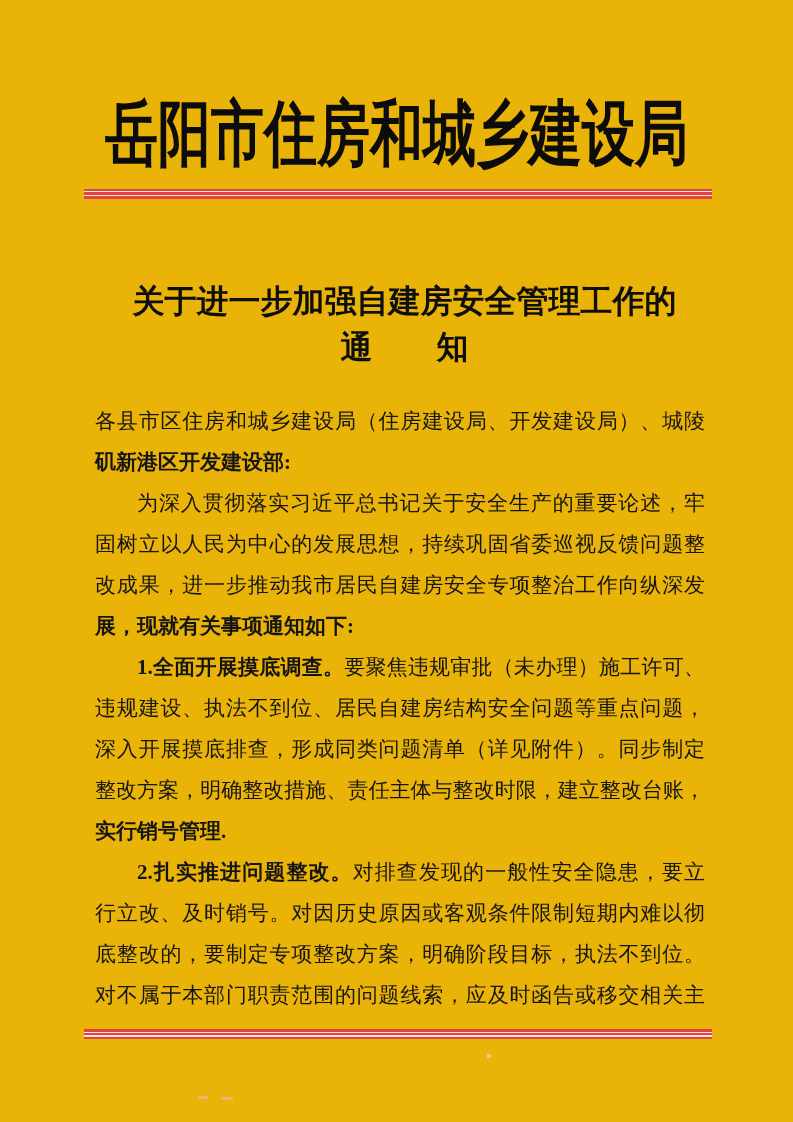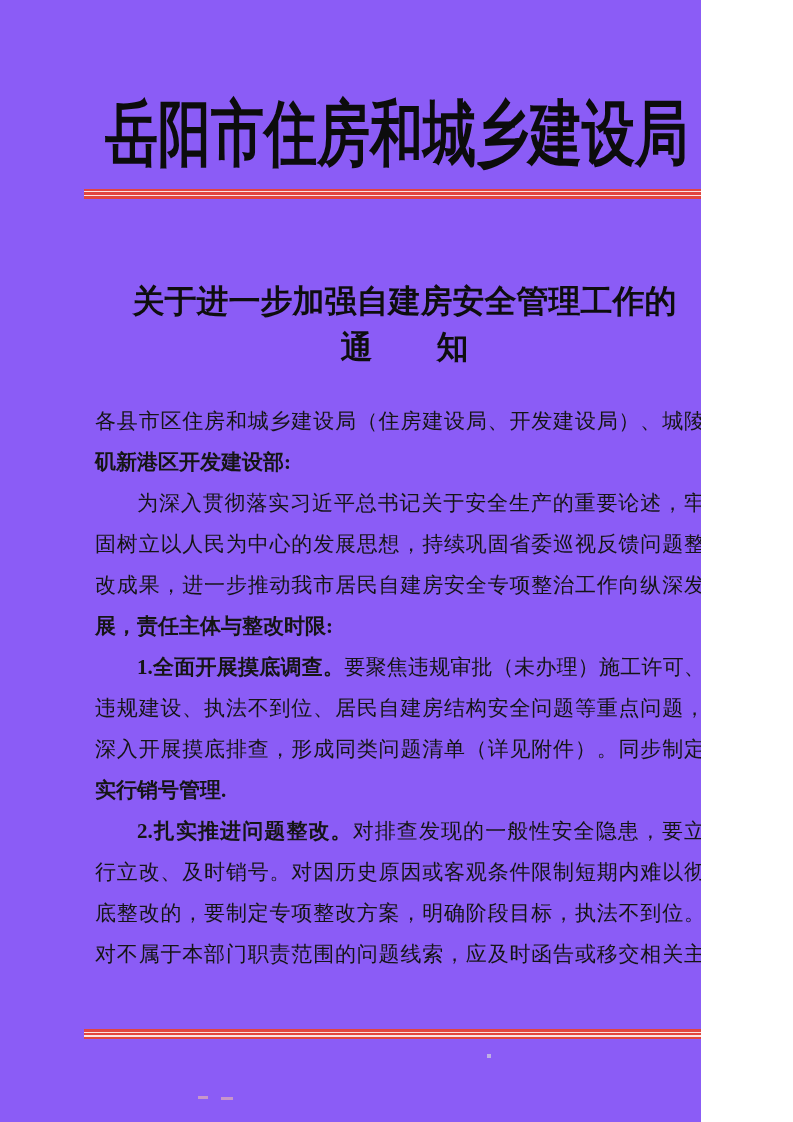--- a/index.html
+++ b/index.html
@@ -3,23 +3,23 @@
 <meta charset="utf-8">
 <style>
   html, body {
     margin: 0;
     padding: 0;
     background: #ffffff;
     font-family: "Liberation Serif", "DejaVu Serif", serif;
   }
   .page {
     position: relative;
-    width: 701px;
+    width: 793px;
     height: 1122px;
-    background: #8b5cf6;
+    background: #eab308;
     overflow: hidden;
     color: #141414;
   }
   
   .agency-name {
     position: absolute;
     top: 84px;
     left: 0;
     width: 793px;
     height: 100px;
@@ -119,24 +119,25 @@
   <div class="doc-title line1">关于进一步加强自建房安全管理工作的</div>
 
   <div class="doc-title line2">通　　知</div>
 
   <div class="doc-body">
       <div class="body-line"><span>各县市区住房和城乡建设局（住房建设局、开发建设局）、城陵</span></div>
       <div class="body-line end"><span class="bold">矶新港区开发建设部:</span></div>
       <div class="body-line indent"><span>为深入贯彻落实习近平总书记关于安全生产的重要论述，牢</span></div>
       <div class="body-line"><span>固树立以人民为中心的发展思想，持续巩固省委巡视反馈问题整</span></div>
       <div class="body-line"><span>改成果，进一步推动我市居民自建房安全专项整治工作向纵深发</span></div>
-      <div class="body-line end"><span class="bold">展，责任主体与整改时限:</span></div>
+      <div class="body-line end"><span class="bold">展，现就有关事项通知如下:</span></div>
       <div class="body-line indent"><span class="bold">1.全面开展摸底调查。</span><span>要聚焦违规审批（未办理）施工许可、</span></div>
       <div class="body-line"><span>违规建设、执法不到位、居民自建房结构安全问题等重点问题，</span></div>
       <div class="body-line"><span>深入开展摸底排查，形成同类问题清单（详见附件）。同步制定</span></div>
+      <div class="body-line"><span>整改方案，明确整改措施、责任主体与整改时限，建立整改台账，</span></div>
       <div class="body-line end"><span class="bold">实行销号管理.</span></div>
       <div class="body-line indent"><span class="bold">2.扎实推进问题整改。</span><span>对排查发现的一般性安全隐患，要立</span></div>
       <div class="body-line"><span>行立改、及时销号。对因历史原因或客观条件限制短期内难以彻</span></div>
       <div class="body-line"><span>底整改的，要制定专项整改方案，明确阶段目标，执法不到位。</span></div>
       <div class="body-line"><span>对不属于本部门职责范围的问题线索，应及时函告或移交相关主</span></div>
     </div>
 
   <div class="red-rule bottom"></div>
 
   <div class="speck s1"></div>

